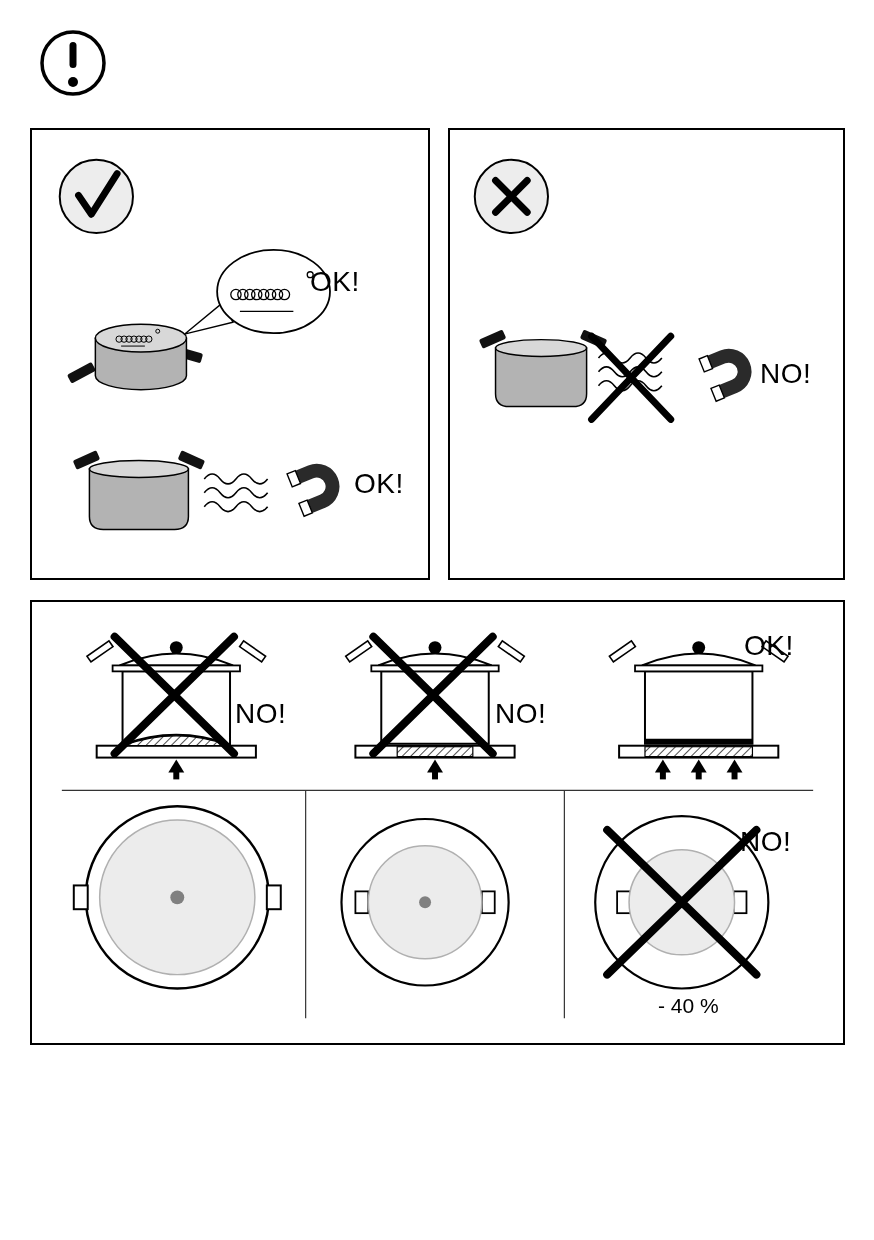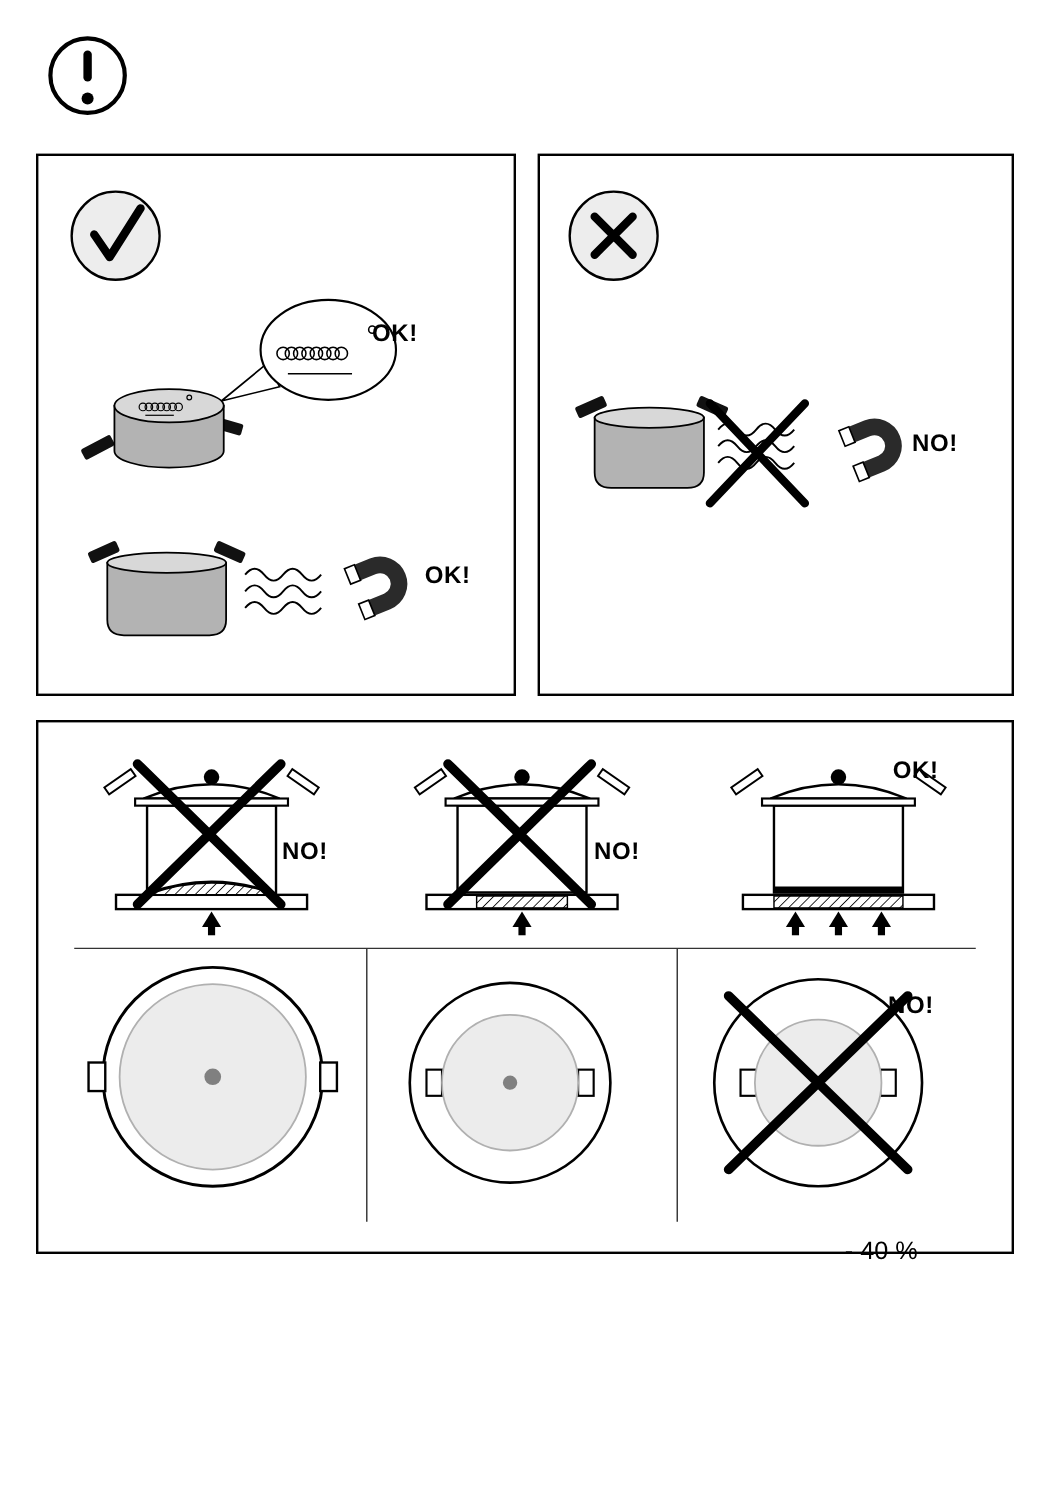--- a/index.html
+++ b/index.html
@@ -9,21 +9,21 @@
     font-family:"Liberation Sans", sans-serif; color:#000;
   }
   .page { position:absolute; inset:0; background:#fff; overflow:hidden; }
   .warning { position:absolute; left:38px; top:28px; width:70px; height:70px; }
   .panel { position:absolute; border:2.5px solid #000; background:#fff; }
   .panel > svg { position:absolute; left:0; top:0; width:100%; height:100%; overflow:visible; }
   #panel-suitable   { left:30px;  top:128px; width:400px; height:452px; }
   #panel-unsuitable { left:448px; top:128px; width:397px; height:452px; }
   #panel-placement  { left:30px;  top:600px; width:815px; height:445px; }
   .lbl {
-    position:absolute; font-weight:bold; font-size:20px;
+    position:absolute; font-weight:normal; font-size:28px;
     letter-spacing:.5px; white-space:nowrap; line-height:1;
   }
   .lbl.small { font-size:21px; font-weight:normal; letter-spacing:0; }
 </style>
 </head>
 <body>
 
 <div class="page">
 
   <svg class="warning" viewBox="0 0 70 70">
@@ -212,16 +212,16 @@
         <circle cx="653" cy="303" r="53" fill="var(--zone-fill,#ececec)" stroke="#b0b0b0" stroke-width="1.5"></circle>
         <circle cx="653" cy="303" r="5" fill="#808080"></circle>
         <path d="M578 230 L728 376 M728 230 L578 376" stroke="#000" stroke-width="8" stroke-linecap="round" fill="none"></path>
       </g>
     </svg>
 
     <span class="lbl" style="left:203px;top:98px;">NO!</span>
     <span class="lbl" style="left:463px;top:98px;">NO!</span>
     <span class="lbl" style="left:712px;top:30px;">OK!</span>
     <span class="lbl" style="left:708px;top:226px;">NO!</span>
-    <span class="lbl small" style="left:672px;top:393px;margin-top:37px;">- 40 %</span>
+    <span class="lbl small" style="left:626px;top:393px;">- 40 %</span>
   </section>
 
 </div>
 
 </body></html>

